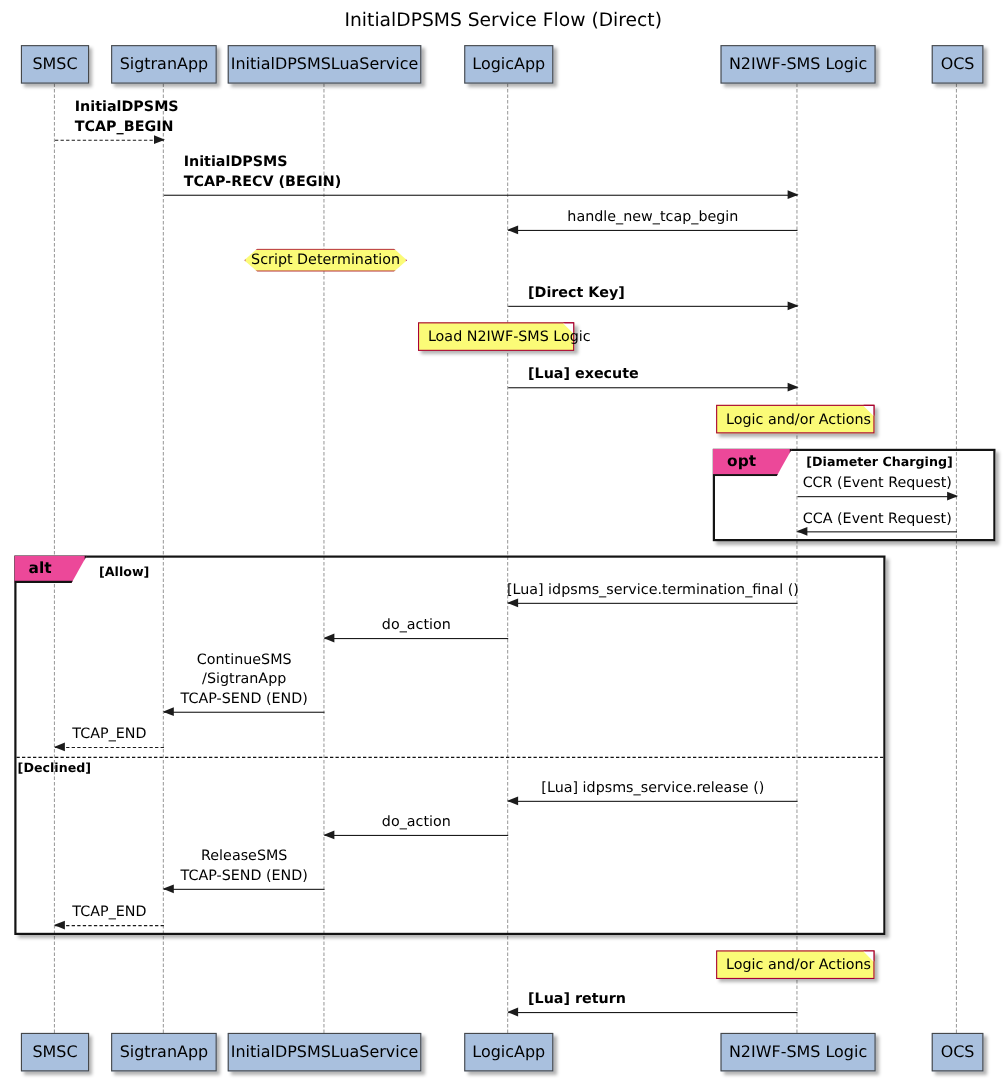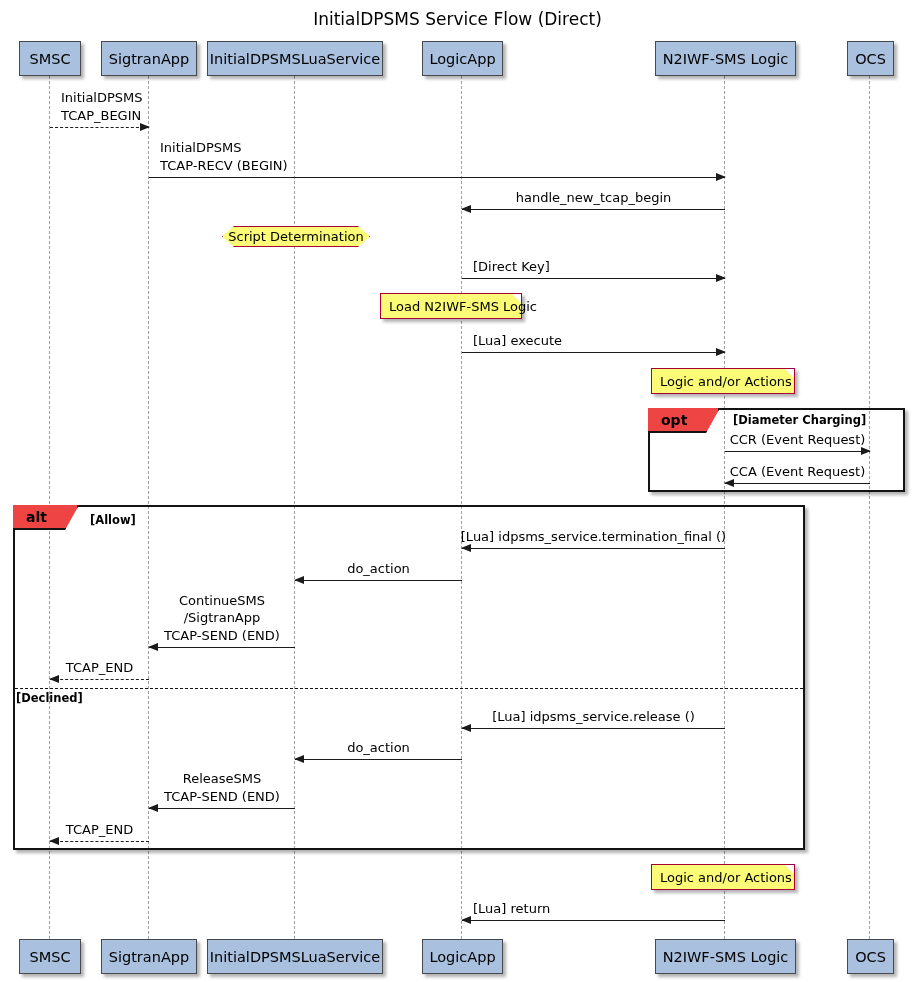--- a/index.html
+++ b/index.html
@@ -53,21 +53,21 @@
   .msg.left .head{
     left:-1px;
     border-top:4.6px solid transparent;
     border-bottom:4.6px solid transparent;
     border-right:10px solid #1b1b1b;
   }
   .msg .label{
     position:absolute;bottom:3px;
     font-size:13px;color:#000;white-space:nowrap;line-height:17.5px;
   }
-  .msg .label.lft{left:11px;}
+  .msg .label.lft{left:18px;font-weight:bold;}
   .msg .label.ctr{left:50%;transform:translateX(-50%);}
 
   
   .note{
     position:absolute;box-sizing:border-box;
     background:#FBFB77;
     border:1.3px solid #A80036;
     box-shadow:3px 3px 3px rgba(0,0,0,0.30);
     font-size:13px;color:#000;
     padding:4px 16px 4px 8px;
@@ -100,21 +100,21 @@
   
   .frag{
     position:absolute;box-sizing:border-box;
     border:2.2px solid #131313;
     background:transparent;
     box-shadow:3px 3px 3px rgba(0,0,0,0.30);
   }
   .frag-tab{
     position:absolute;left:0;top:0;
     height:25px;box-sizing:border-box;
-    background:#ef4444;
+    background:#ec4899;
     border-right:2.2px solid #131313;
     border-bottom:2.2px solid #131313;
     display:flex;align-items:center;
     padding-left:13px;padding-right:22px;
     font-size:14px;font-weight:bold;color:#000;
     clip-path:polygon(0 0,100% 0,calc(100% - 14px) 100%,0 100%);
   }
   .frag-cond{
     position:absolute;
     font-size:11.5px;font-weight:bold;color:#000;white-space:nowrap;

